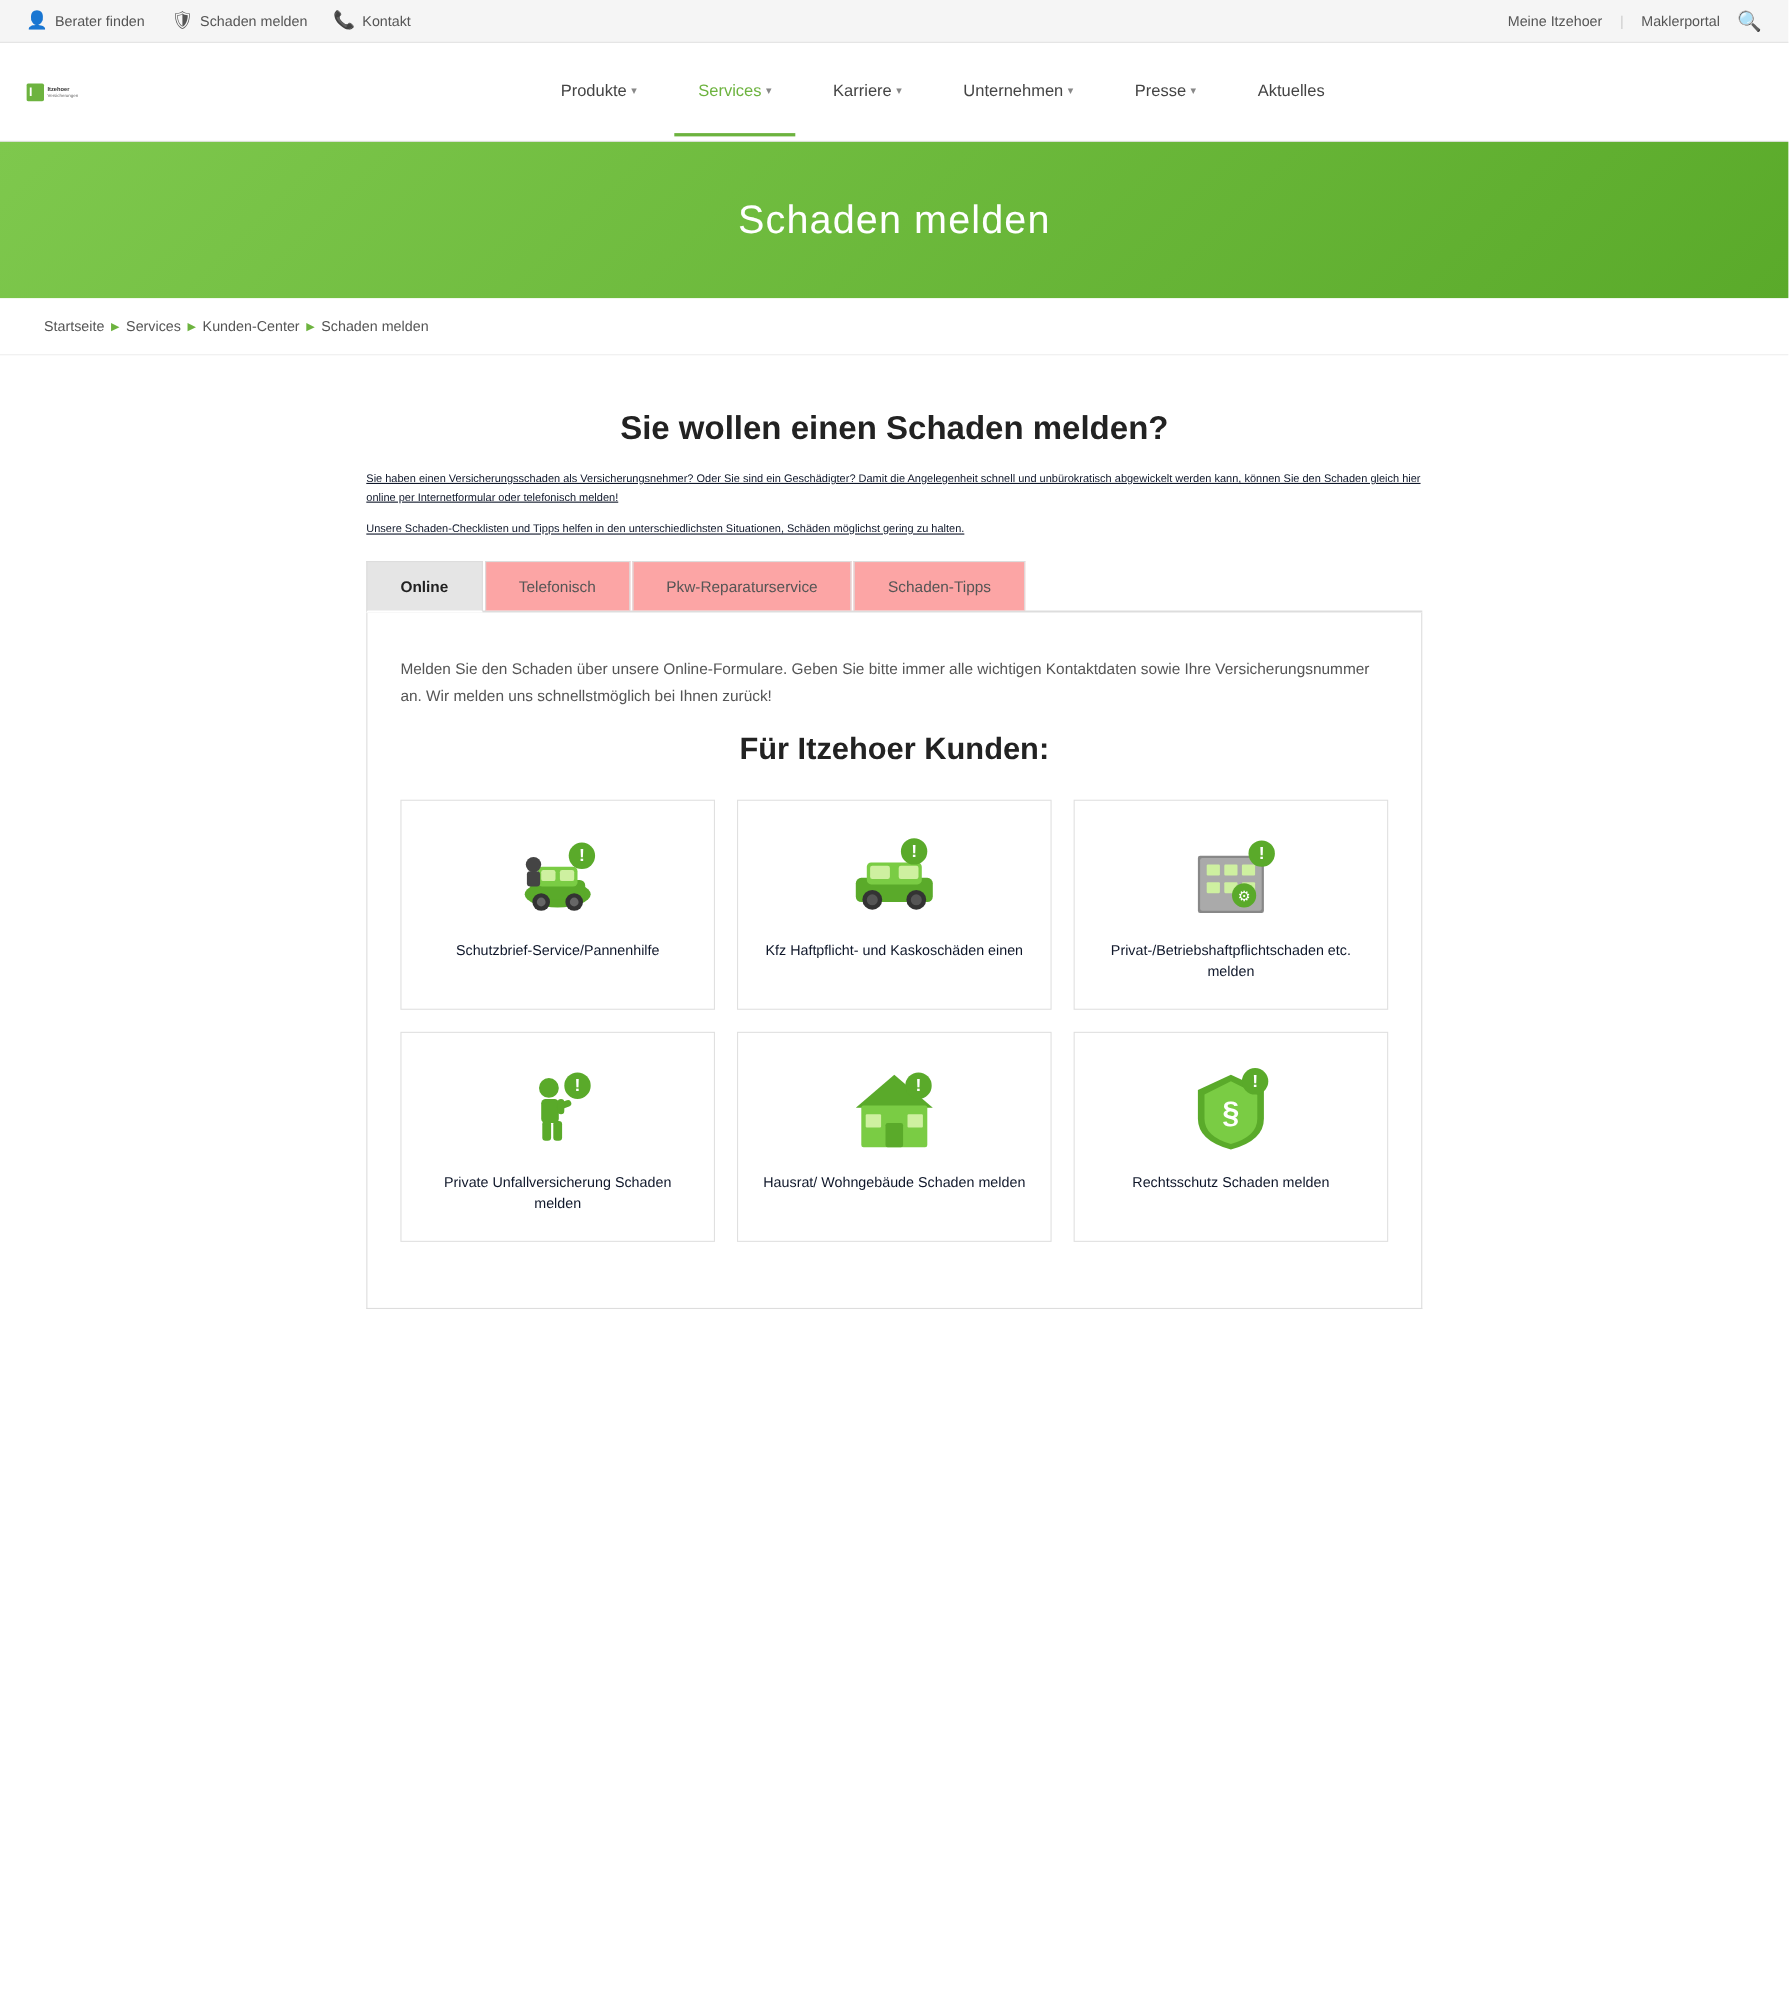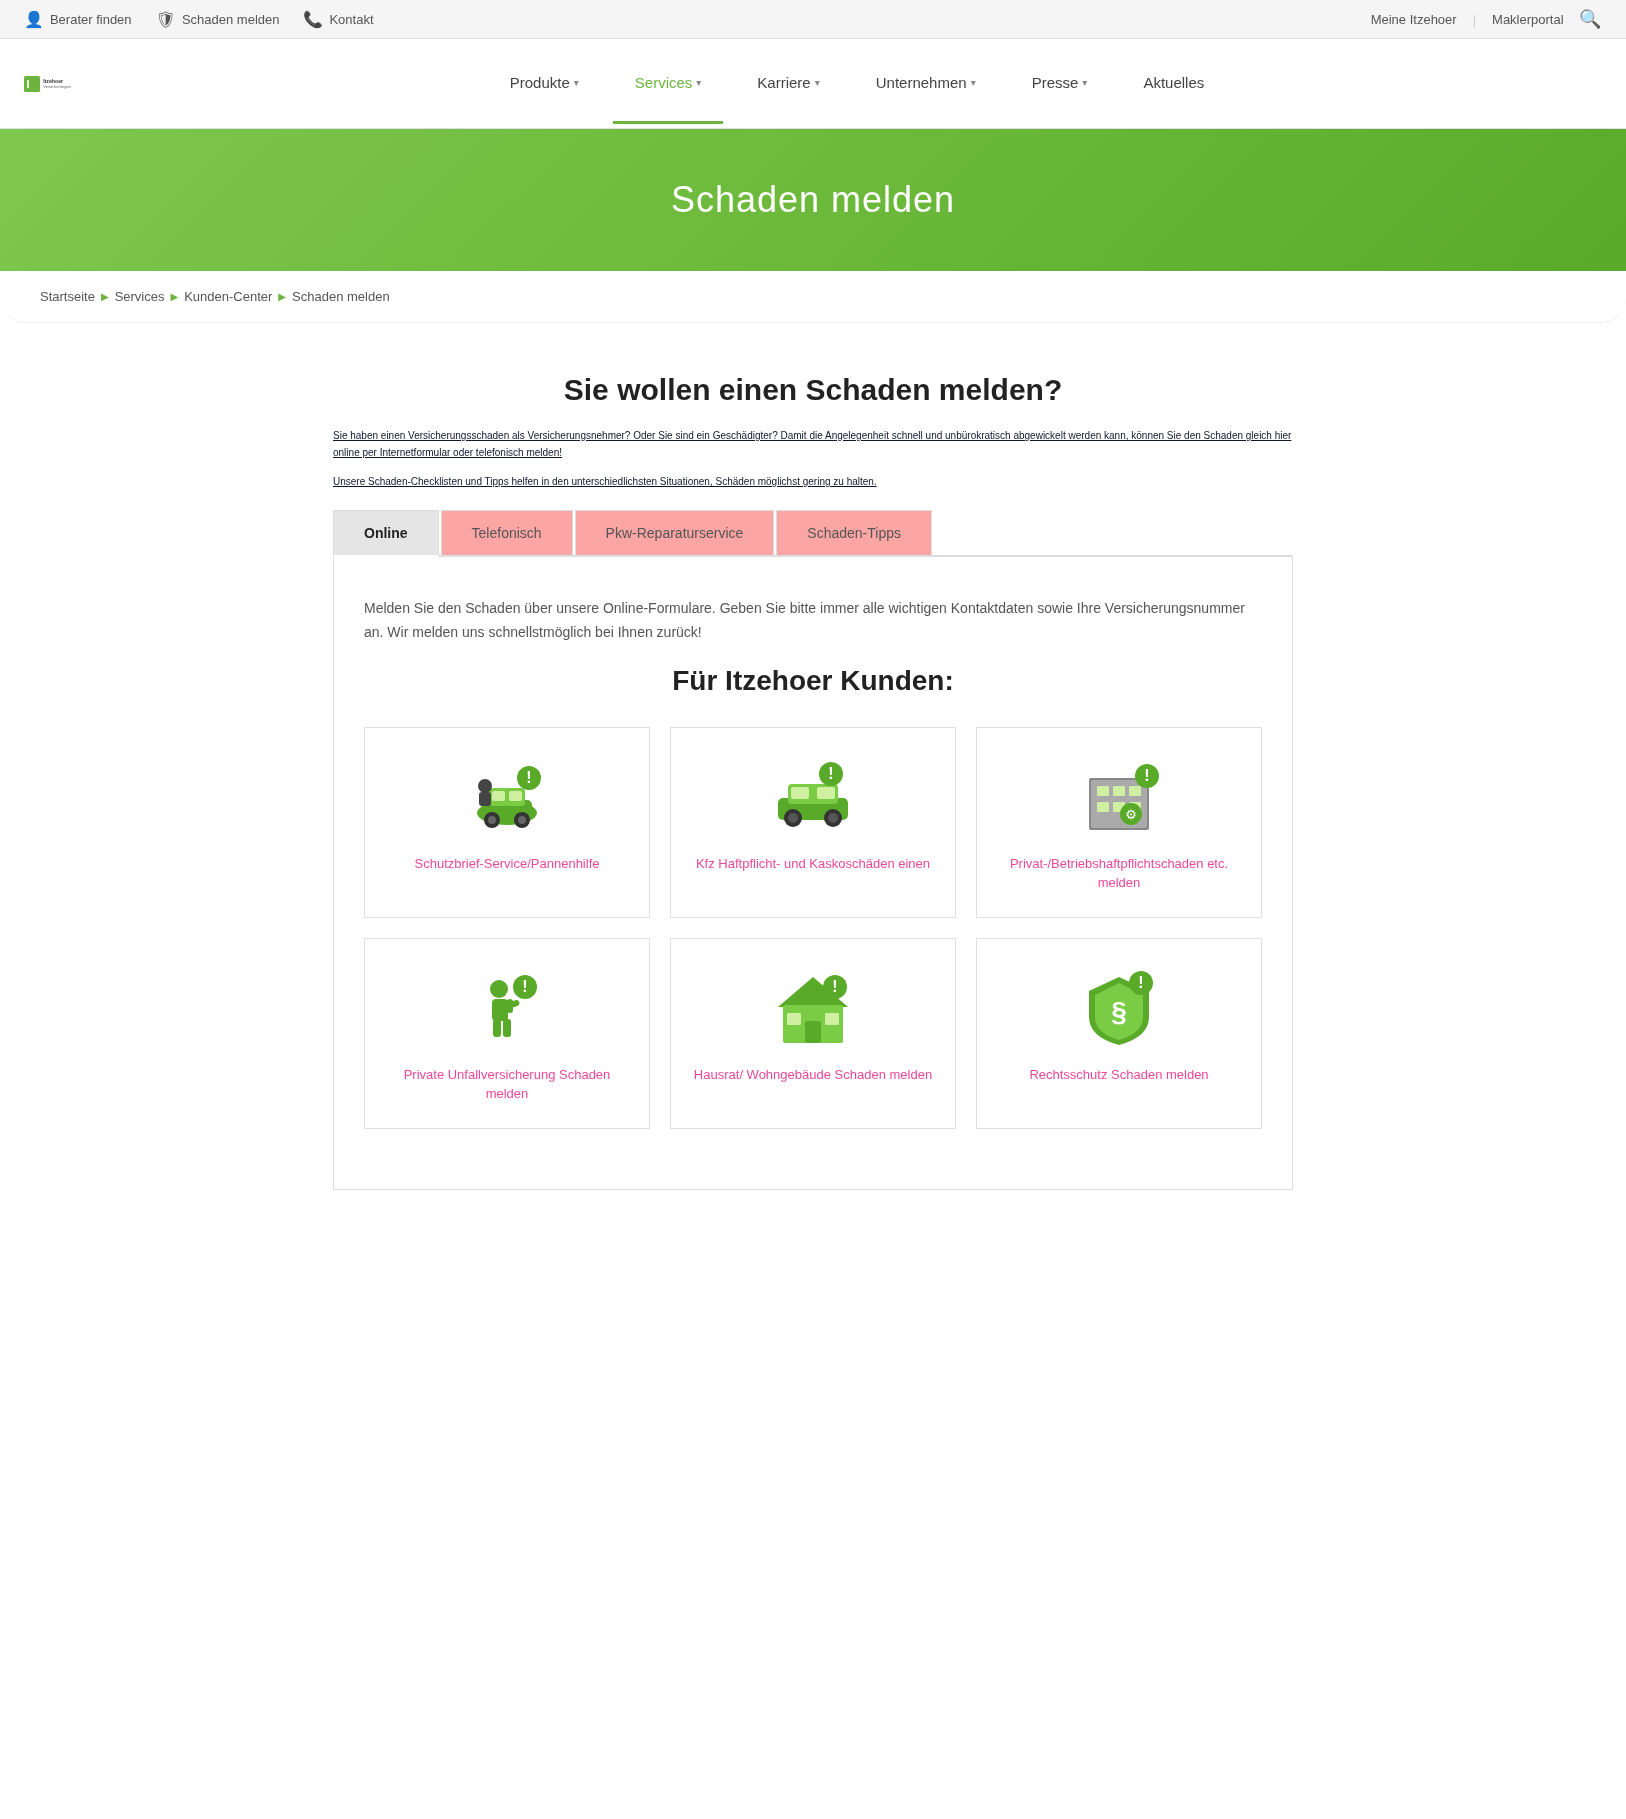--- a/index.html
+++ b/index.html
@@ -60,21 +60,20 @@
 
     
     .breadcrumb {
       display: flex;
       align-items: center;
       gap: 6px;
       padding: 18px 40px;
       font-size: 13px;
       color: #555;
       border-bottom: 1px solid #eee;
-      border-radius: 25px;
     }
     .breadcrumb a { color: #555; text-decoration: none; }
     .breadcrumb-sep { color: #6db33f; font-size: 10px; }
 
     
     .main { max-width: 1000px; margin: 0 auto; padding: 20px; }
 
     .section-title {
       font-size: 30px;
       font-weight: 700;
@@ -149,21 +148,21 @@
       display: flex;
       flex-direction: column;
       align-items: center;
       padding: 30px 20px 24px;
       text-align: center;
       cursor: pointer;
       transition: box-shadow 0.2s;
     }
 
     .card-icon { width: 100px; height: 80px; margin-bottom: 16px; position: relative; }
-    .card-label { font-size: 13px; color: #ec4899; line-height: 1.5; }
+    .card-label { font-size: 13px; color: #0f172a; line-height: 1.5; }
 
     
     .icon-svg { width: 100%; height: 100%; }
 
     
     .tb-icon { font-size: 16px; }
   </style>
 </head>
 <body>
 

